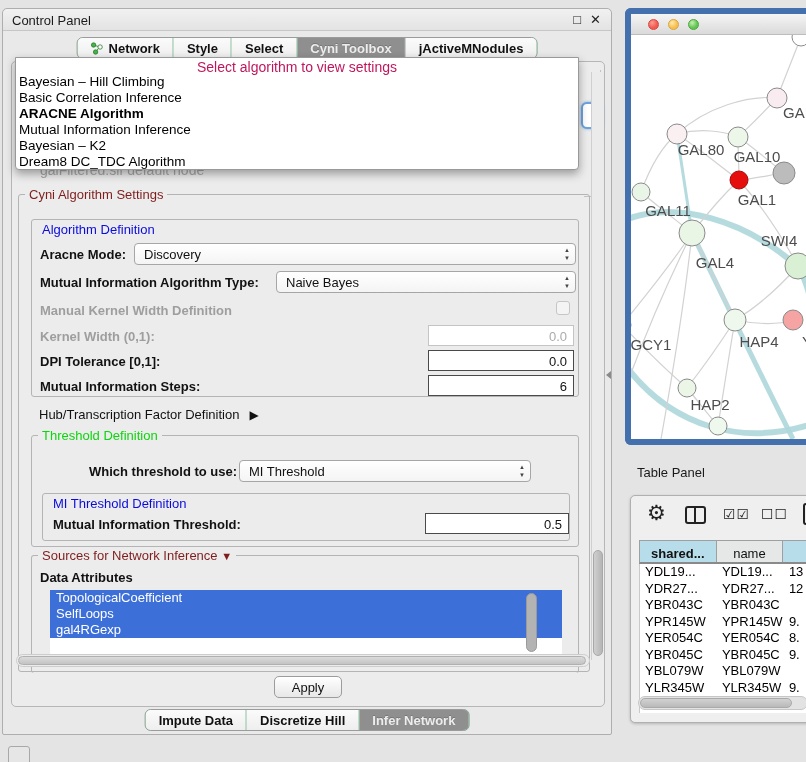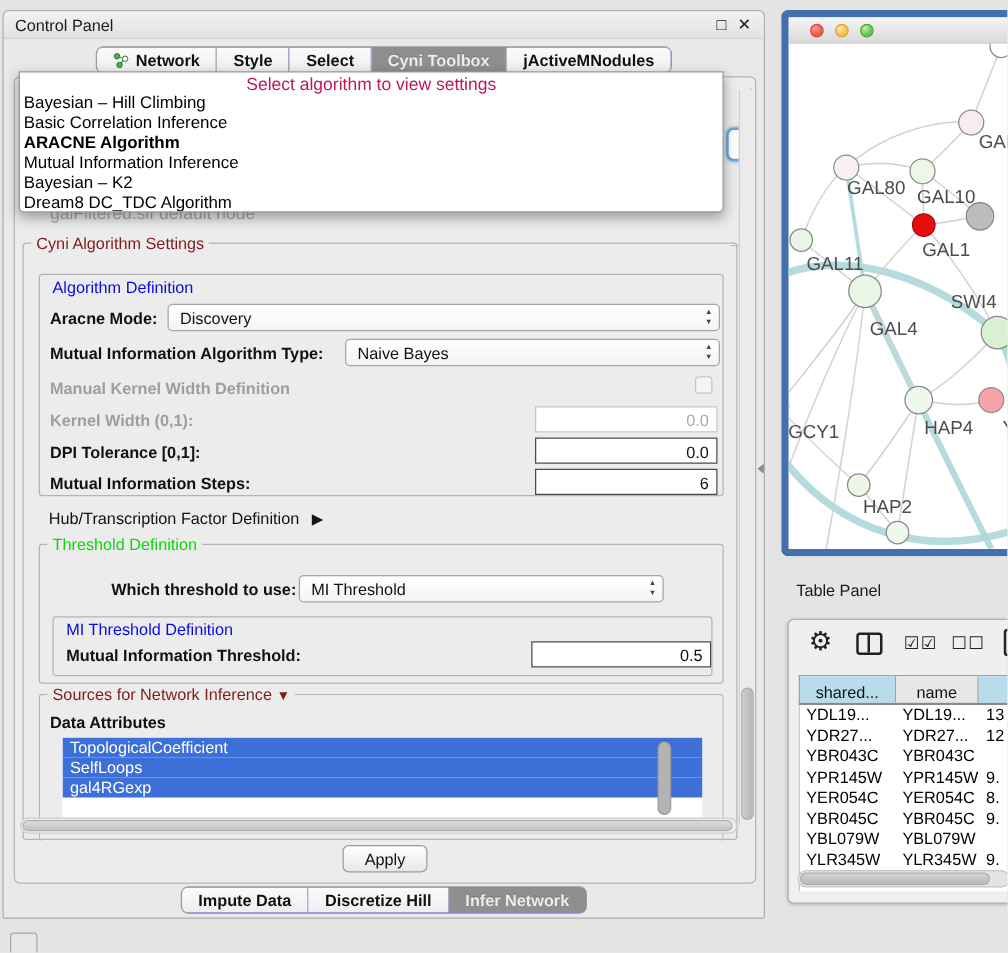--- a/index.html
+++ b/index.html
@@ -11,21 +11,21 @@
   .cp-window { position:absolute; left:2px; top:8px; width:610px; height:727px;
     background:#e9e9e9; border:1px solid #aeaeae; border-radius:5px 5px 2px 2px; }
   .cp-titlebar { position:absolute; left:0; top:0; width:100%; height:22px;
     background:linear-gradient(#f1f1f1,#e3e3e3); border-bottom:1px solid #c6c6c6;
     border-radius:5px 5px 0 0; font-size:13px; color:#1a1a1a;text-align:center; }
   .cp-title { position:absolute; left:9px; top:4px; }
   .cp-float { position:absolute; right:30px; top:3px; font-size:13px; color:#222; cursor:default; }
   .cp-close { position:absolute; right:10px; top:3px; font-size:13px; font-weight:bold; color:#222; }
 
   .seg-tabs { position:absolute; display:flex; height:22px; border:1px solid #9b9b9b;
-    border-radius:6px; overflow:hidden; background:#8b5cf6; }
+    border-radius:6px; overflow:hidden; background:#86efac; }
   .seg { display:flex; align-items:center; gap:5px; padding:0 13px; font-size:13px;
     font-weight:bold; color:#111; border-right:1px solid #b5b5b5; background:linear-gradient(#fbfbfb,#eeeeee); white-space:nowrap; }
   .seg:last-child { border-right:none; }
   .seg.selected { background:#8f8f8f; color:#ededed; text-shadow:0 -1px 0 #777; }
   .cp-tabs { top:28px; left:50%; transform:translateX(-50%); }
 
   .cp-content { position:absolute; left:8px; top:52px; width:594px; height:646px;
     background:#ececec; border:1px solid #b6b6b6; border-radius:5px; }
 
   
@@ -351,21 +351,21 @@
   <div class="tbl-window">
     <div class="tbl-toolbar">
       <span class="icon-gear">⚙</span>
       <span class="icon-cols"></span>
       <span class="icon-checks" style="left:92px;">☑☑</span>
       <span class="icon-checks" style="left:130px;">☐☐</span>
       <span class="icon-doc-partial"></span>
     </div>
     <div class="tbl">
       <div class="tbl-header" id="tbl-header">
-          <div class="th hl" style="width: 84px;">shared...</div>
+          <div class="th hl" style="width: 84px; font-weight: bold;">shared...</div>
           <div class="th plain" style="width: 73px;">name</div>
           <div class="th hl" style="width: 60px;"></div>
         </div>
       <div class="tbl-body" id="tbl-body">
           <div class="tr">
             <div class="td" style="width: 84px;">YDL19...</div>
             <div class="td" style="width: 73px;">YDL19...</div>
             <div class="td" style="width: 60px;">13</div>
           </div>
           <div class="tr">

